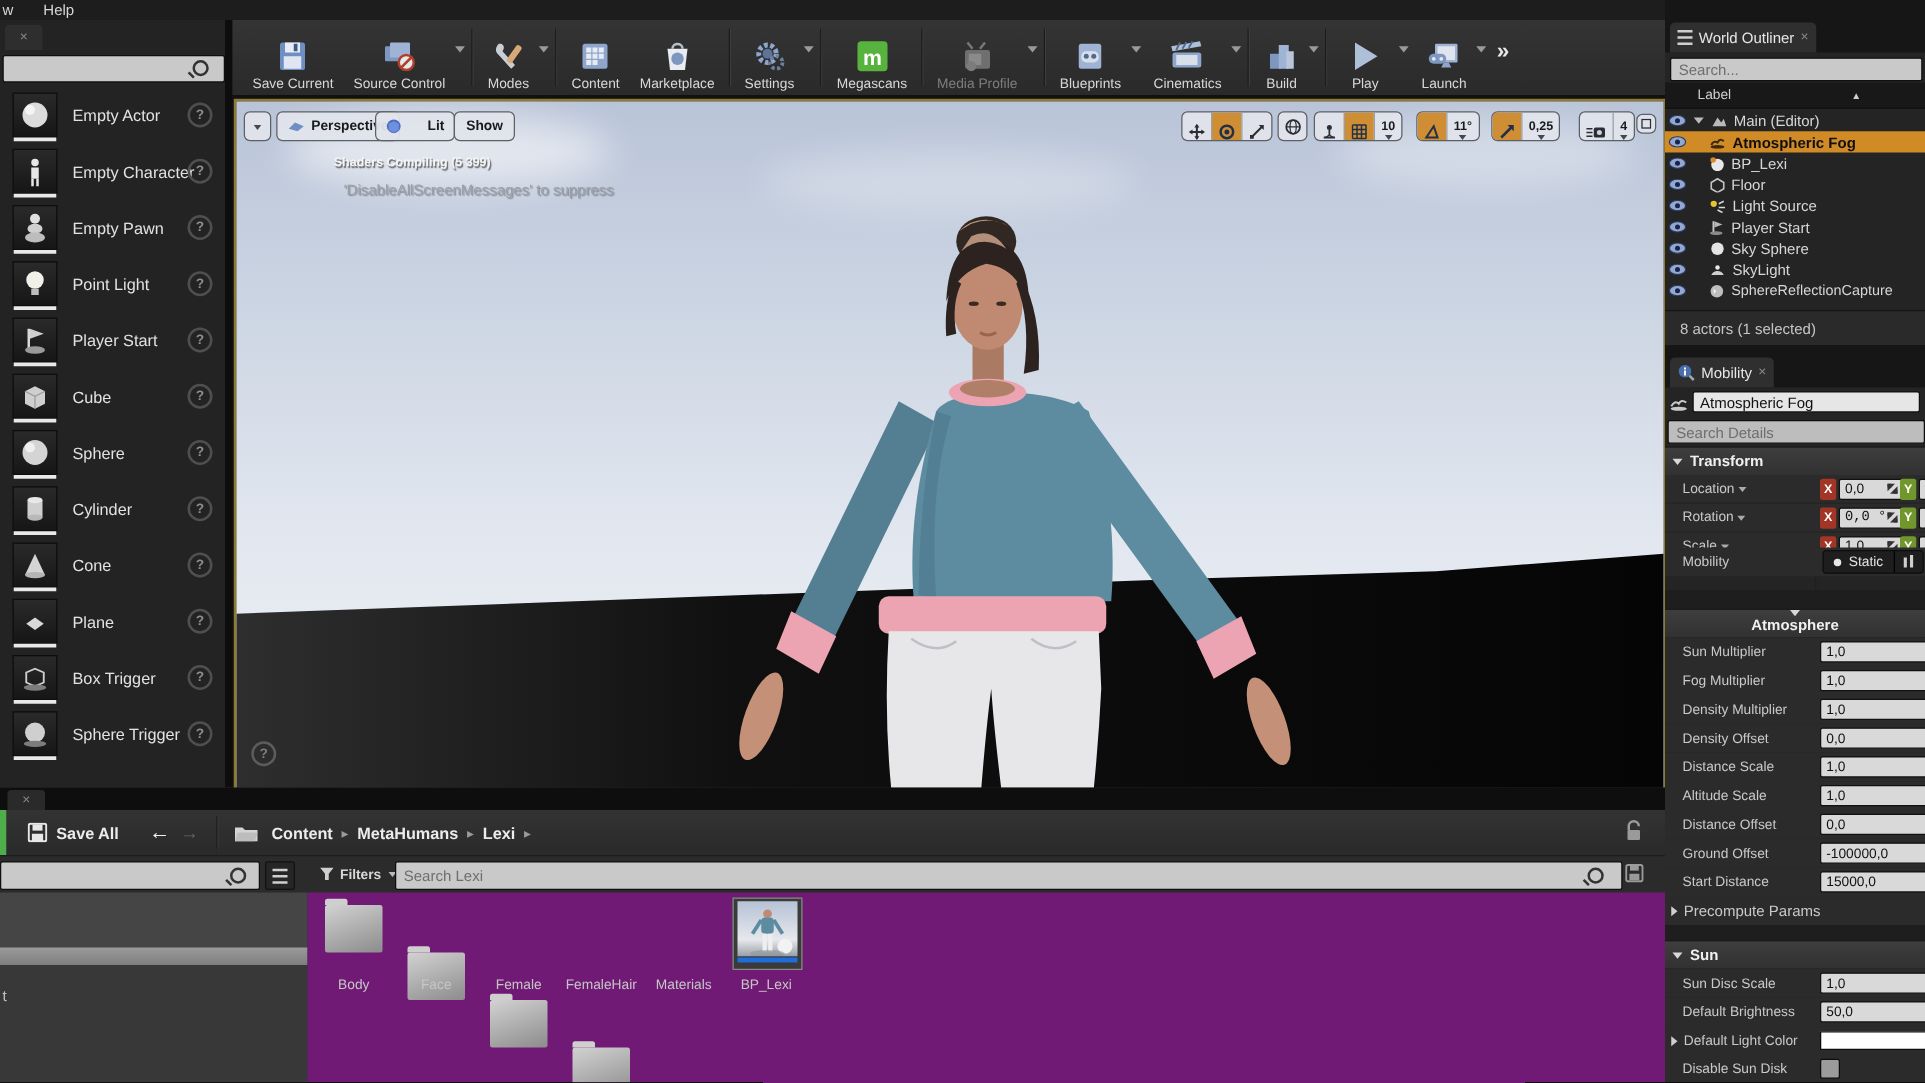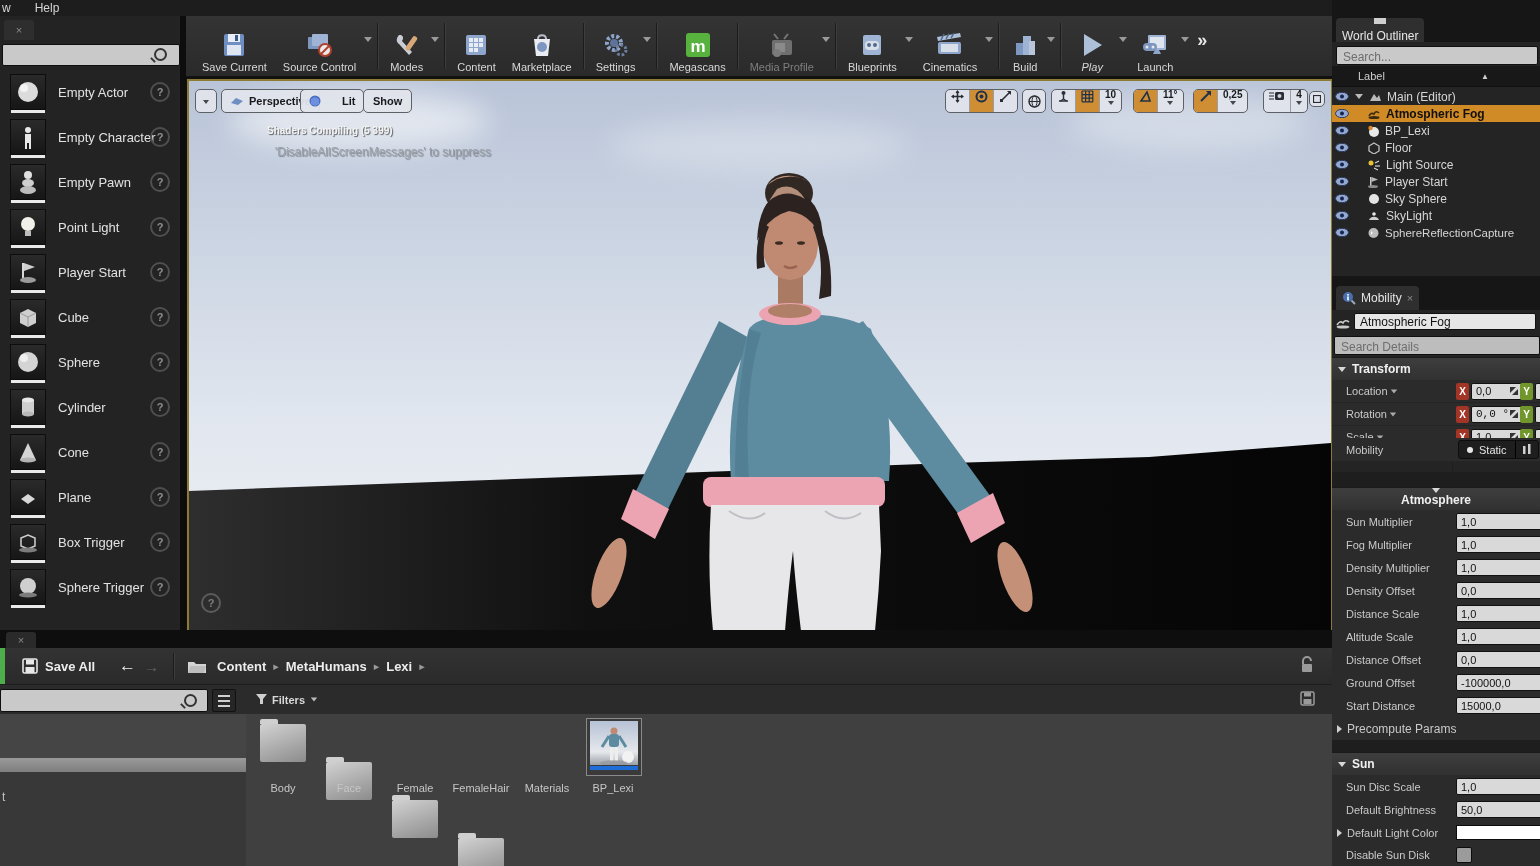--- a/index.html
+++ b/index.html
@@ -28,21 +28,21 @@
   .pthumb::after{content:"";position:absolute;left:0;right:0;bottom:-4px;height:3px;background:#e9e9e9;}
   .plabel{margin-left:12px;font-size:13px;color:#e2e2e2;}
   .phelp{position:absolute;right:10px;width:16px;height:16px;border:2px solid #4f4f4f;border-radius:50%;color:#8f8f8f;font-size:11px;font-weight:bold;display:flex;align-items:center;justify-content:center;}
   
   .vpframe{left:186px;top:76px;width:1146px;height:556px;background:#111;}
   .viewport{position:absolute;left:1px;top:3px;width:1142px;height:550px;border:2px solid #8d7a33;
             background:linear-gradient(#b9c4d8 0%,#ccd5e3 30%,#e3e8f0 65%,#eef1f5 100%);overflow:hidden;}
   .cloud{position:absolute;border-radius:50%;filter:blur(14px);background:rgba(255,255,255,.55);}
   .pill{position:absolute;height:22px;background:rgba(224,228,235,.95);border:1px solid #5d6065;border-radius:5px;
         display:flex;align-items:center;color:#17191c;font-size:11px;font-weight:bold;overflow:hidden;}
-  .pseg{height:100%;display:flex;align-items:flex-start;justify-content:center;padding:0 5px;}
+  .pseg{height:100%;display:flex;align-items:flex-end;justify-content:center;padding:0 5px;}
   .pseg+.pseg{border-left:1px solid #9a9da3;}
   .pseg.on{background:#cf8e33;}
   .numcol{display:flex;flex-direction:column;align-items:center;line-height:1;}
   .numcol .tri{width:0;height:0;border-left:3px solid transparent;border-right:3px solid transparent;border-top:4px solid #44474c;margin-top:1px;}
   .vpmsg1{font-size:10px;font-weight:bold;color:#f4f4f4;text-shadow:1px 1px 1px rgba(0,0,0,.6);}
   .vpmsg2{font-size:12px;color:#9aa0a8;text-shadow:1px 1px 1px rgba(0,0,0,.35);}
   
   .rightpanel{left:1332px;top:0;width:208px;height:866px;background:#242424;overflow:hidden;}
   .tabstrip{position:absolute;left:0;width:208px;background:#161616;}
   .ptab{position:absolute;background:#2f2f2f;border-radius:4px 4px 0 0;display:flex;align-items:center;gap:5px;padding:0 6px;font-size:12px;color:#e6e6e6;}
@@ -335,21 +335,21 @@
     <div class="tbtn">
       <svg width="28" height="28">
           <rect x="5" y="12" width="9" height="12" fill="#7d97c0"></rect>
           <rect x="12" y="5" width="8" height="19" fill="#9fb3d4"></rect>
           <rect x="18" y="10" width="6" height="14" fill="#b9c6da"></rect>
         </svg>
       <span class="lab">Build</span>
     </div>
     <span class="darr"></span>
     <span class="tsep"></span>
-    <div class="tbtn" style="padding:0 14px;font-style:italic;">
+    <div class="tbtn" style="padding:0 14px;">
       <svg width="26" height="28">
           <path d="M5 3 L23 14 L5 25 Z" fill="#aebfd8"></path>
         </svg>
       <span class="lab">Play</span>
     </div>
     <span class="darr"></span>
     <div class="tbtn">
       <svg width="30" height="28">
           <rect x="8" y="4" width="18" height="15" rx="1" fill="#9fb3d4"></rect>
           <rect x="10" y="6" width="14" height="11" fill="#dfe5ee"></rect>
@@ -560,21 +560,21 @@
 
       <div class="abs vpmsg1" style="left:78px;top:44px;">Shaders Compiling (5 399)</div>
       <div class="abs vpmsg2" style="left:86px;top:64px;">'DisableAllScreenMessages' to suppress</div>
 
       <div class="abs" style="left:12px;top:512px;width:16px;height:16px;border:2px solid #5c5c5c;border-radius:50%;color:#7e7e7e;font-size:11px;font-weight:bold;display:flex;align-items:center;justify-content:center;">?</div>
     </div>
   </div>
 
   <div class="abs rightpanel">
     <div class="tabstrip" style="top:0;height:42px;"></div>
-    <div class="ptab" style="left:4px;top:18px;height:24px;flex-direction:column;">
+    <div class="ptab" style="left:4px;top:18px;height:24px;">
       <span class="lstico">
           <span></span>
           <span></span>
           <span></span>
         </span>
       <span>World Outliner</span>
       <span class="closex">×</span>
     </div>
     <div class="abs searchbox" style="left:4px;top:46px;width:200px;height:17px;">
       <input placeholder="Search..." style="">
@@ -680,20 +680,23 @@
           <ellipse cx="7" cy="4.5" rx="6.5" ry="4.2" fill="#93a7cf" stroke="#2a3a5e"></ellipse>
           <circle cx="7" cy="4.5" r="2" fill="#16254f"></circle>
         </svg>
       <svg width="13" height="12" style="margin-left:18px;">
           <circle cx="6.5" cy="6" r="5" fill="#bdbdbd"></circle>
           <path d="M4 4 L6 6 L4 8 Z" fill="#f4f4f4"></path>
         </svg>
       <span style="margin-left:5px;font-size:11.5px;">SphereReflectionCapture</span>
     </div>
 
+    <div class="abs flex" style="left:0;top:248px;width:208px;height:28px;background:#2a2a2a;border-top:1px solid #141414;font-size:12px;color:#c6c6c6;">
+      <span style="margin-left:12px;">8 actors (1 selected)</span>
+    </div>
 
     <div class="tabstrip" style="top:276px;height:34px;"></div>
     <div class="ptab" style="left:4px;top:286px;height:24px;">
       <svg width="14" height="14">
           <circle cx="6" cy="6" r="5" fill="#4a6faf"></circle>
           <rect x="5.2" y="3" width="1.6" height="1.6" fill="#fff"></rect>
           <rect x="5.2" y="5.4" width="1.6" height="4" fill="#fff"></rect>
           <line x1="9.5" y1="9.5" x2="13" y2="13" stroke="#9ab" stroke-width="2"></line>
         </svg>
       <span>Mobility</span>
@@ -905,34 +908,38 @@
           <span></span>
         </span>
     </div>
     <div class="abs flex" style="left:256px;top:59px;height:21px;gap:5px;">
       <svg width="11" height="11">
           <path d="M0 0 L11 0 L7 5 L7 10 L4 10 L4 5 Z" fill="#cfcfcf"></path>
         </svg>
       <span style="font-size:11px;font-weight:bold;color:#d8d8d8;">Filters</span>
       <span class="darr" style="margin:0;border-top-color:#bbb;transform:scale(.8);"></span>
     </div>
+    <div class="abs searchbox" style="left:316px;top:59px;width:980px;height:21px;">
+      <input placeholder="Search Lexi" style="">
+      <span class="mag" style="right:14px;top:4px;"></span>
+    </div>
     <svg width="16" height="16" style="position:absolute;left:1300px;top:61px;">
         <rect x="1" y="1" width="13" height="13" rx="1.5" fill="none" stroke="#9a9a9a" stroke-width="1.5"></rect>
         <rect x="4" y="1.5" width="7" height="4" fill="#9a9a9a"></rect>
         <rect x="3.5" y="8" width="8" height="5" fill="#9a9a9a"></rect>
       </svg>
 
     <div class="abs" style="left:0;top:84px;width:246px;height:152px;background:#454545;">
       <div class="abs" style="left:0;top:44px;width:246px;height:14px;background:linear-gradient(#9a9a9a,#7e7e7e);"></div>
       <div class="abs" style="left:0;top:58px;width:246px;height:94px;background:#383838;">
         <span class="abs" style="left:2px;top:18px;font-size:12px;color:#c2c2c2;">t</span>
       </div>
     </div>
 
-    <div class="abs" style="left:246px;top:84px;width:1086px;height:152px;background:#404040;">
+    <div class="abs" style="left:246px;top:84px;width:1086px;height:152px;background:#701a75;">
       <div class="abs folder" style="left:14px;top:10px;"></div>
       <span class="flabel" style="left:2px;top:68px;">Body</span>
       <div class="abs folder" style="left:80px;top:10px;"></div>
       <span class="flabel" style="left:68px;top:68px;">Face</span>
       <div class="abs folder" style="left:146px;top:10px;"></div>
       <span class="flabel" style="left:134px;top:68px;">Female</span>
       <div class="abs folder" style="left:212px;top:10px;"></div>
       <span class="flabel" style="left:200px;top:68px;">FemaleHair</span>
 
       <span class="flabel" style="left:266px;top:68px;">Materials</span>

